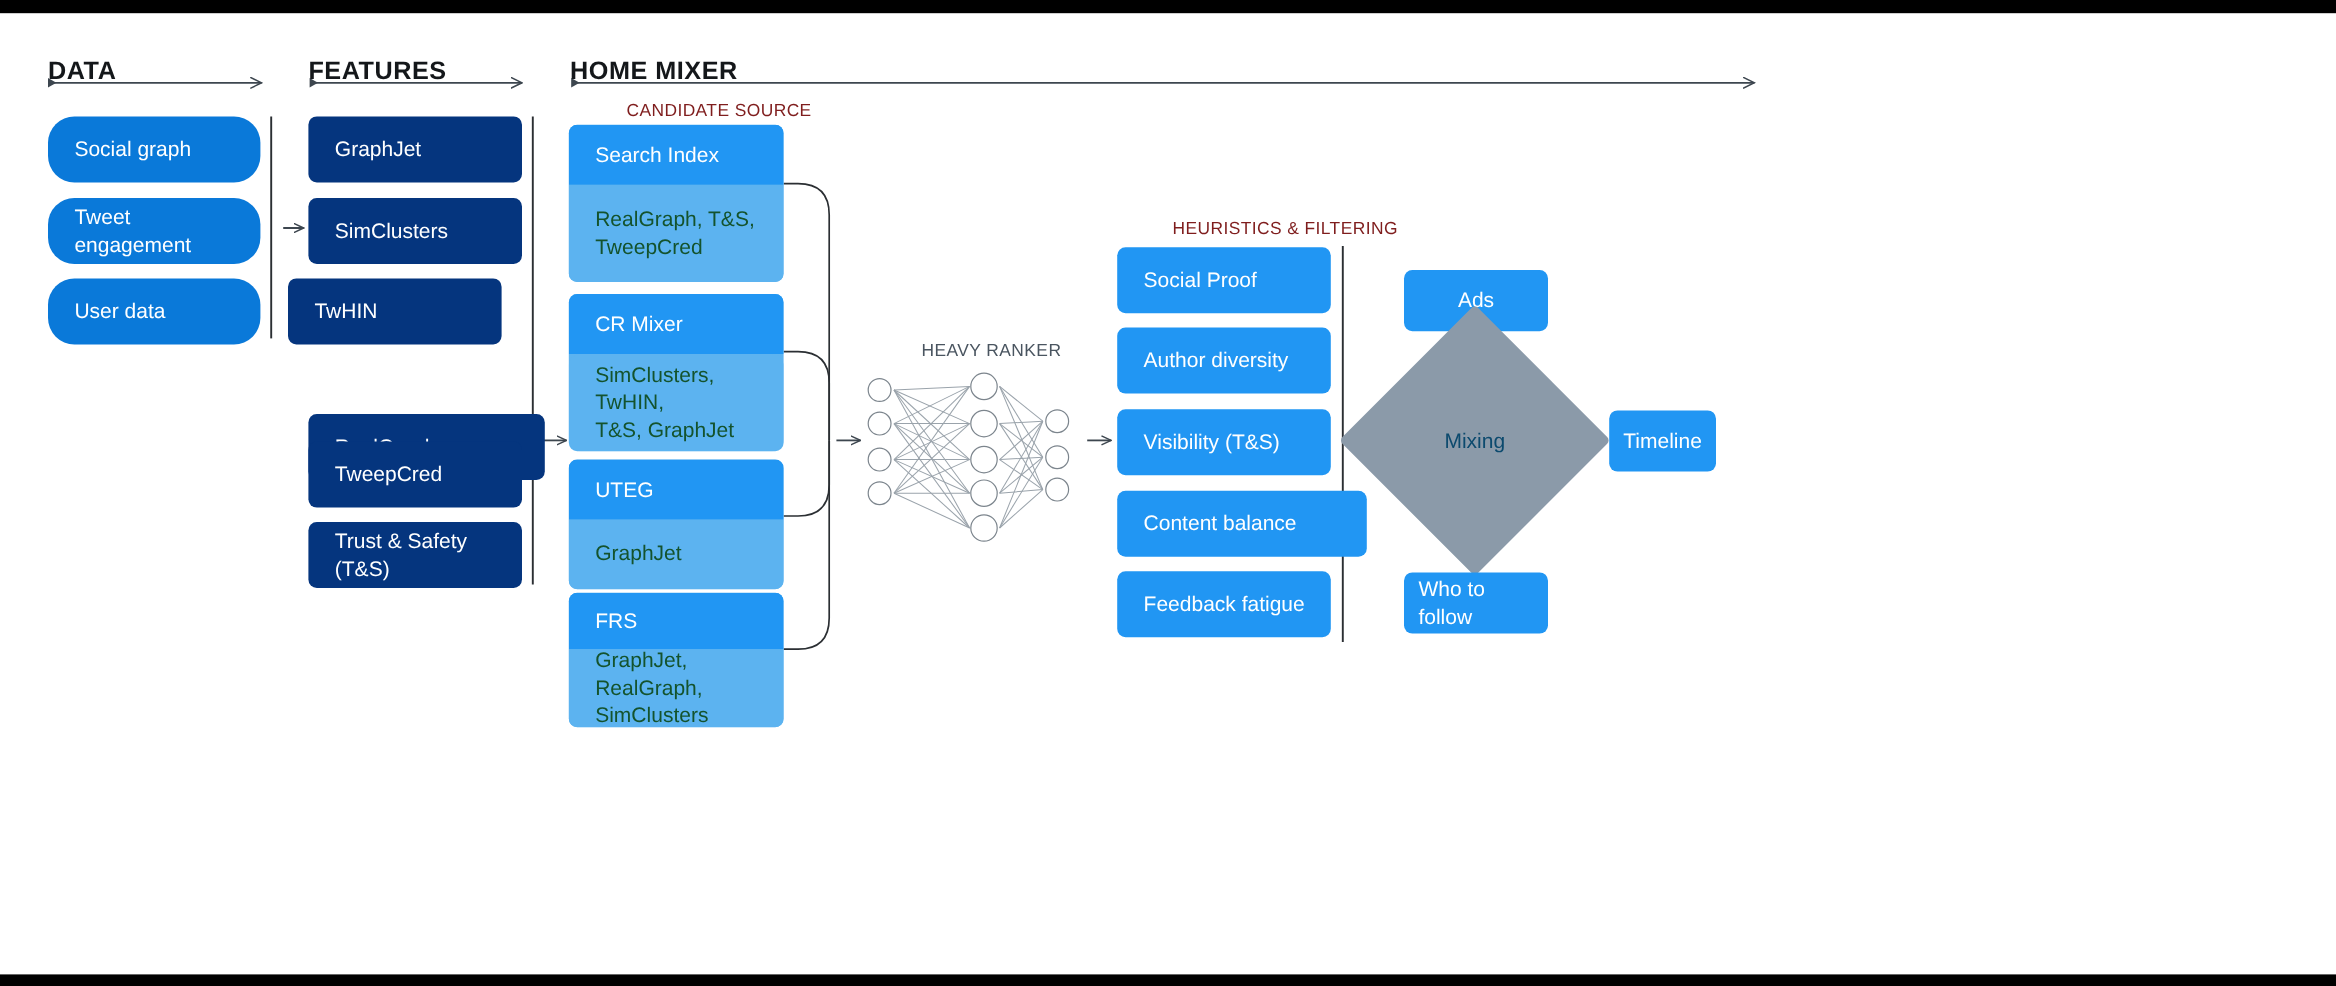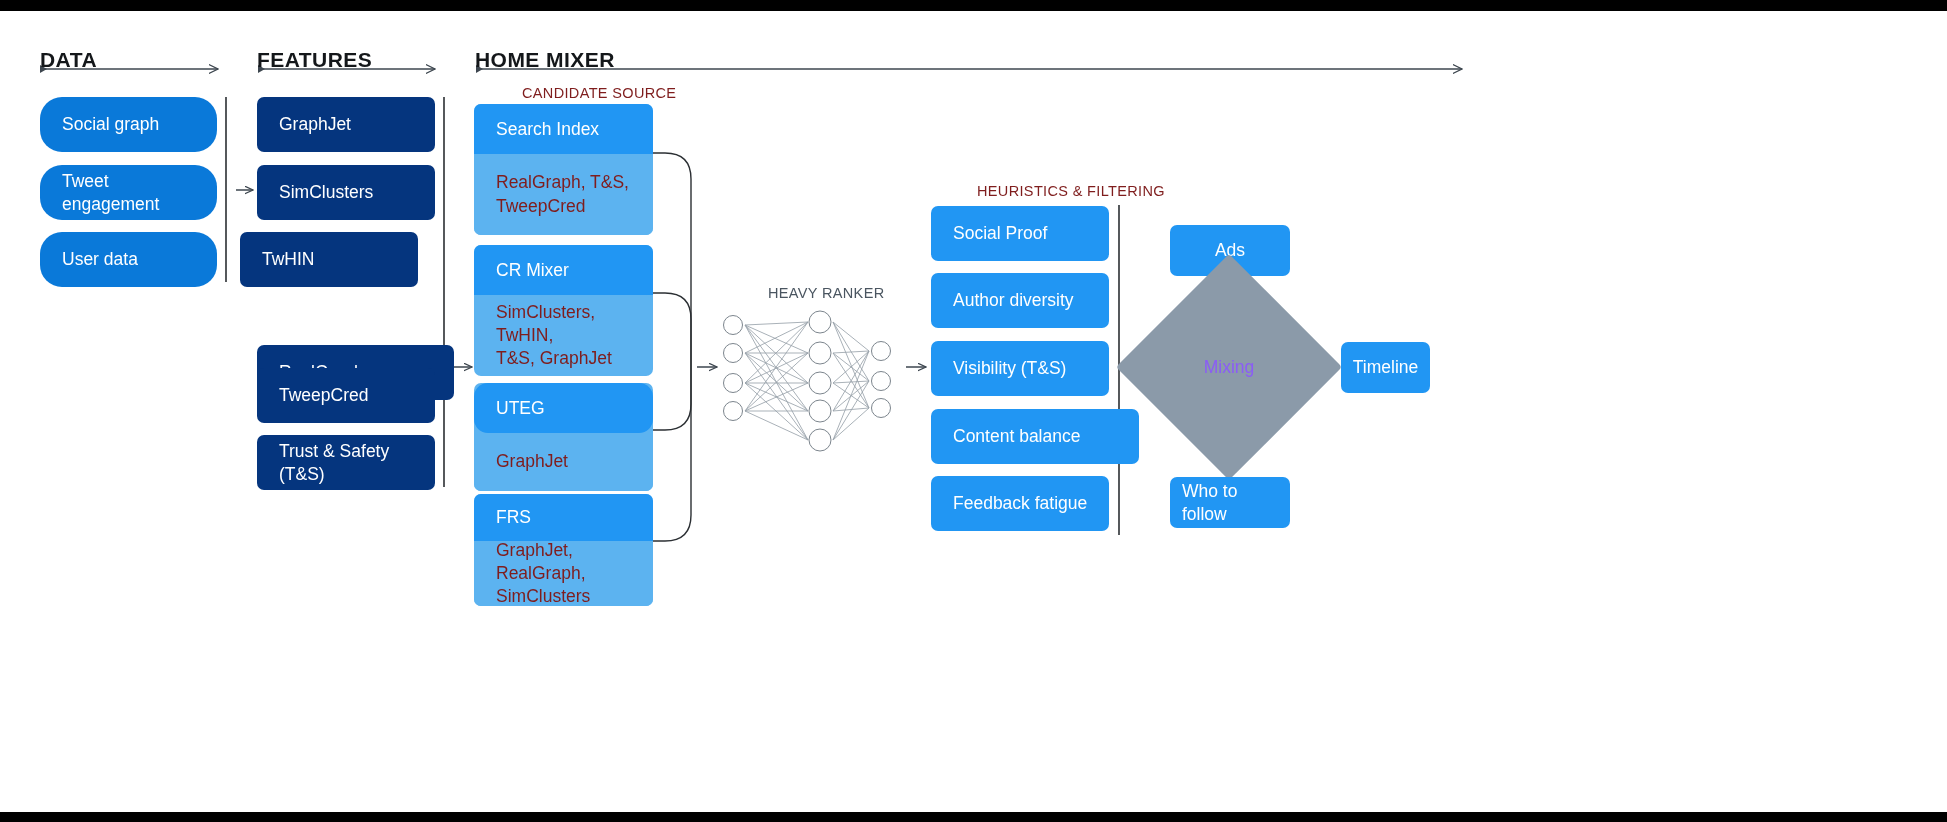--- a/index.html
+++ b/index.html
@@ -86,21 +86,21 @@
     background: #2196f3;
     color: #ffffff;
     font-size: 17.5px;
     display: flex;
     align-items: center;
     padding-left: 22px;
     box-sizing: border-box;
   }
   .cs-body {
     background: #5cb3f0;
-    color: #7f1d1d;
+    color: #14532d;
     font-size: 17.5px;
     line-height: 1.33;
     display: flex;
     align-items: center;
     padding-left: 22px;
     padding-right: 10px;
     box-sizing: border-box;
     white-space: pre-line;
   }
 
@@ -116,21 +116,21 @@
     background: #8b9aa9;
     transform: rotate(45deg);
     border-radius: 4px;
   }
   .diamond-label {
     position: absolute;
     inset: 0;
     display: flex;
     align-items: center;
     justify-content: center;
-    color: #8b5cf6;
+    color: #0c4a6e;
     font-size: 17.5px;
   }
 
   
   .overlay {
     position: absolute;
     left: 0;
     top: 0;
     width: 1947px;
     height: 801px;
@@ -284,21 +284,21 @@
 TweepCred</div>
     </div>
 
     <div class="cs-card" style="left:474px; top:234px; width:179px; height:131px;">
       <div class="cs-head" style="height:50px;">CR Mixer</div>
       <div class="cs-body" style="height:81px;border-radius:10px;">SimClusters, TwHIN,
 T&amp;S, GraphJet</div>
     </div>
 
     <div class="cs-card" style="left:474px; top:372px; width:179px; height:108px;">
-      <div class="cs-head" style="height:50px;border-radius:14px;">UTEG</div>
+      <div class="cs-head" style="height:50px;">UTEG</div>
       <div class="cs-body" style="height:58px;">GraphJet</div>
     </div>
 
     <div class="cs-card" style="left:474px; top:483px; width:179px; height:112px;">
       <div class="cs-head" style="height:47px;">FRS</div>
       <div class="cs-body" style="height:65px;">GraphJet, RealGraph,
 SimClusters</div>
     </div>
 
     <div class="node heur-node" style="left:931px; top:195px; width:178px; height:55px;">Social Proof</div>

